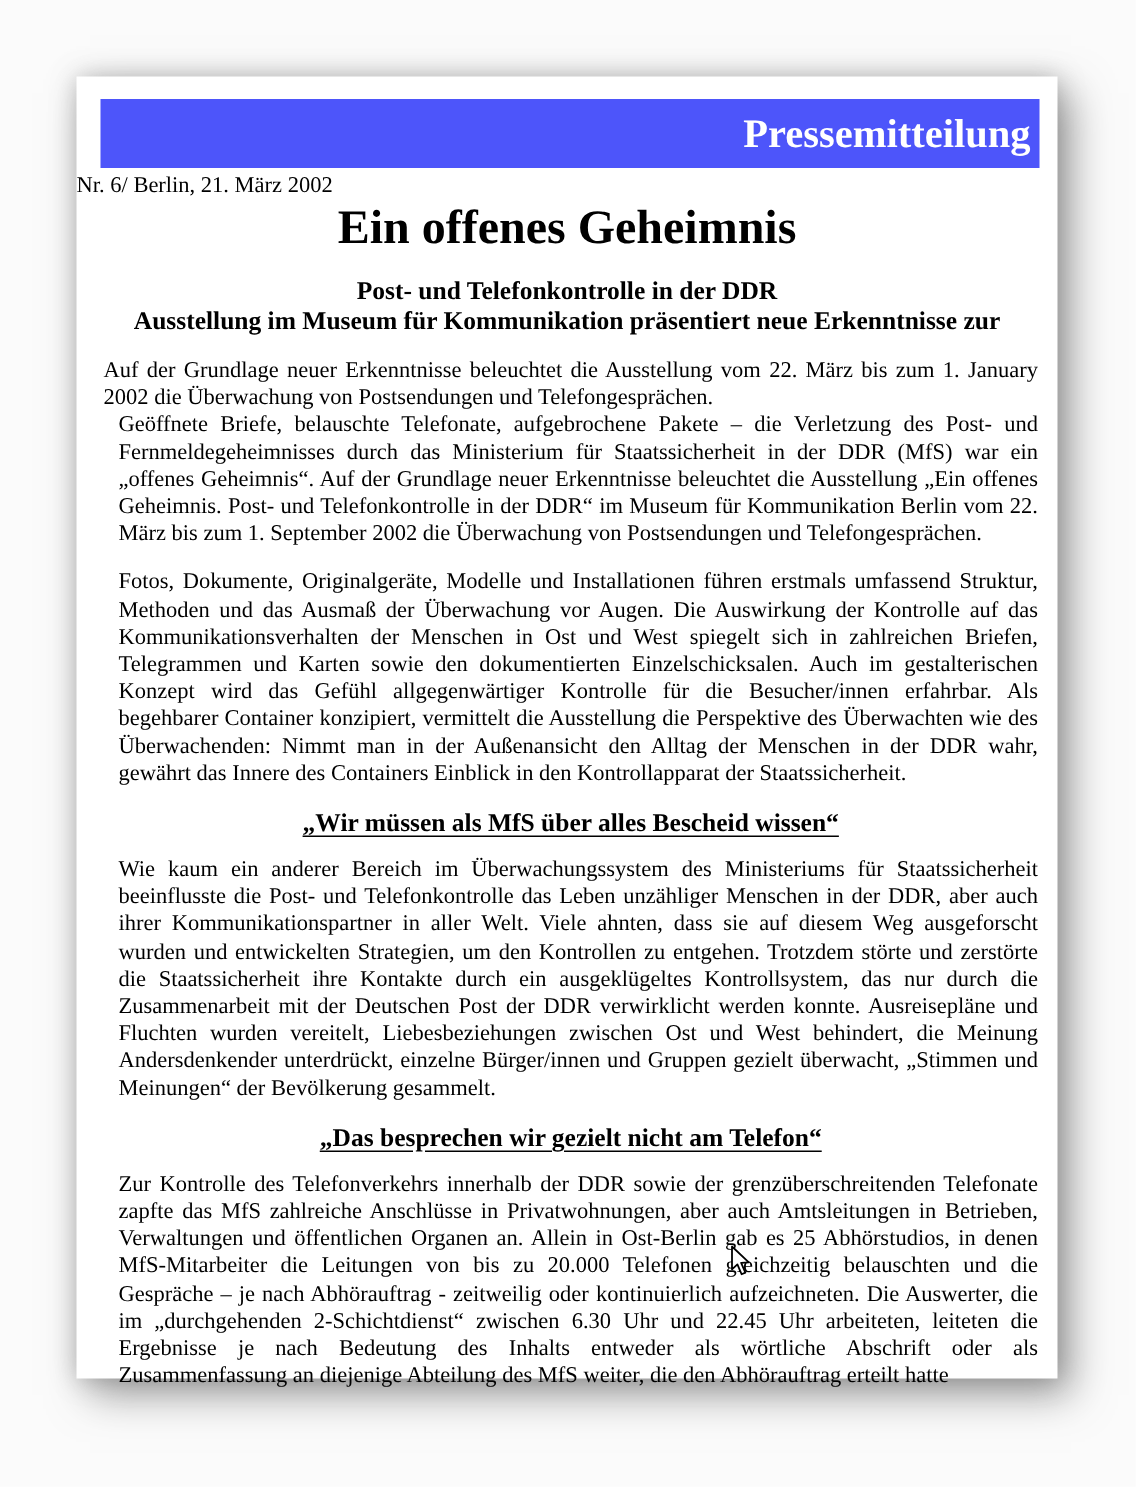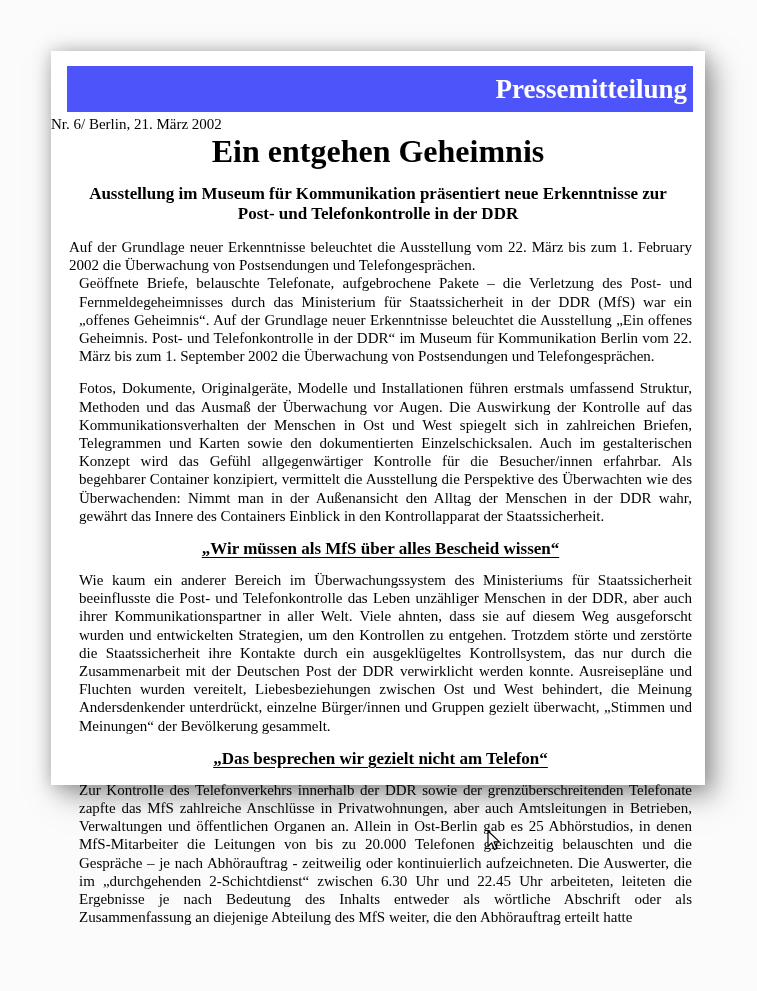--- a/index.html
+++ b/index.html
@@ -15,21 +15,21 @@
     position: relative;
     width: 757px;
     height: 991px;
     background: #fbfbfb;
   }
   .page {
     position: absolute;
     left: 51px;
     top: 51px;
     width: 654px;
-    height: 734px;
+    height: 868px;
     background: #ffffff;
     box-shadow: 9px 11px 26px rgba(85,85,85,0.55),
                 0 0 16px rgba(110,110,110,0.40);
     box-sizing: border-box;
     color: #000000;
   }
   .banner {
     margin: 15px 12px 0 16px;
     height: 46px;
     background: #4d55fa;
@@ -103,30 +103,30 @@
 <div class="desktop">
 
   <div class="page">
 
     <div class="banner">
       <span class="banner-label">Pressemitteilung</span>
     </div>
 
     <div class="meta-line">Nr. 6/ Berlin, 21. März 2002</div>
 
-    <h1 class="doc-title">Ein entgehen Geheimnis</h1>
+    <h1 class="doc-title">Ein offenes Geheimnis</h1>
 
     <div class="doc-subtitle">
+      <div>Post- und Telefonkontrolle in der DDR</div>
       <div>Ausstellung im Museum für Kommunikation präsentiert neue Erkenntnisse zur</div>
-      <div>Post- und Telefonkontrolle in der DDR</div>
     </div>
 
     <div class="content">
 
-      <p class="lead">Auf der Grundlage neuer Erkenntnisse beleuchtet die Ausstellung vom 22. März bis zum 1. February 2002 die Überwachung von Postsendungen und Telefongesprächen.</p>
+      <p class="lead">Auf der Grundlage neuer Erkenntnisse beleuchtet die Ausstellung vom 22. März bis zum 1. January 2002 die Überwachung von Postsendungen und Telefongesprächen.</p>
 
       <p>Geöffnete Briefe, belauschte Telefonate, aufgebrochene Pakete – die Verletzung des Post- und Fernmeldegeheimnisses durch das Ministerium für Staatssicherheit in der DDR (MfS) war ein „offenes Geheimnis“. Auf der Grundlage neuer Erkenntnisse beleuchtet die Ausstellung „Ein offenes Geheimnis. Post- und Telefonkontrolle in der DDR“ im Museum für Kommunikation Berlin vom 22. März bis zum 1. September 2002 die Überwachung von Postsendungen und Telefongesprächen.</p>
 
       <p>Fotos, Dokumente, Originalgeräte, Modelle und Installationen führen erstmals umfassend Struktur, Methoden und das Ausmaß der Überwachung vor Augen. Die Auswirkung der Kontrolle auf das Kommunikationsverhalten der Menschen in Ost und West spiegelt sich in zahlreichen Briefen, Telegrammen und Karten sowie den dokumentierten Einzelschicksalen. Auch im gestalterischen Konzept wird das Gefühl allgegenwärtiger Kontrolle für die Besucher/innen erfahrbar. Als begehbarer Container konzipiert, vermittelt die Ausstellung die Perspektive des Überwachten wie des Überwachenden: Nimmt man in der Außenansicht den Alltag der Menschen in der DDR wahr, gewährt das Innere des Containers Einblick in den Kontrollapparat der Staatssicherheit.</p>
 
       <h3 class="section-heading">„Wir müssen als MfS über alles Bescheid wissen“</h3>
 
       <p>Wie kaum ein anderer Bereich im Überwachungssystem des Ministeriums für Staatssicherheit beeinflusste die Post- und Telefonkontrolle das Leben unzähliger Menschen in der DDR, aber auch ihrer Kommunikationspartner in aller Welt. Viele ahnten, dass sie auf diesem Weg ausgeforscht wurden und entwickelten Strategien, um den Kontrollen zu entgehen. Trotzdem störte und zerstörte die Staatssicherheit ihre Kontakte durch ein ausgeklügeltes Kontrollsystem, das nur durch die Zusammenarbeit mit der Deutschen Post der DDR verwirklicht werden konnte. Ausreisepläne und Fluchten wurden vereitelt, Liebesbeziehungen zwischen Ost und West behindert, die Meinung Andersdenkender unterdrückt, einzelne Bürger/innen und Gruppen gezielt überwacht, „Stimmen und Meinungen“ der Bevölkerung gesammelt.</p>
 
       <h3 class="section-heading">„Das besprechen wir gezielt nicht am Telefon“</h3>

